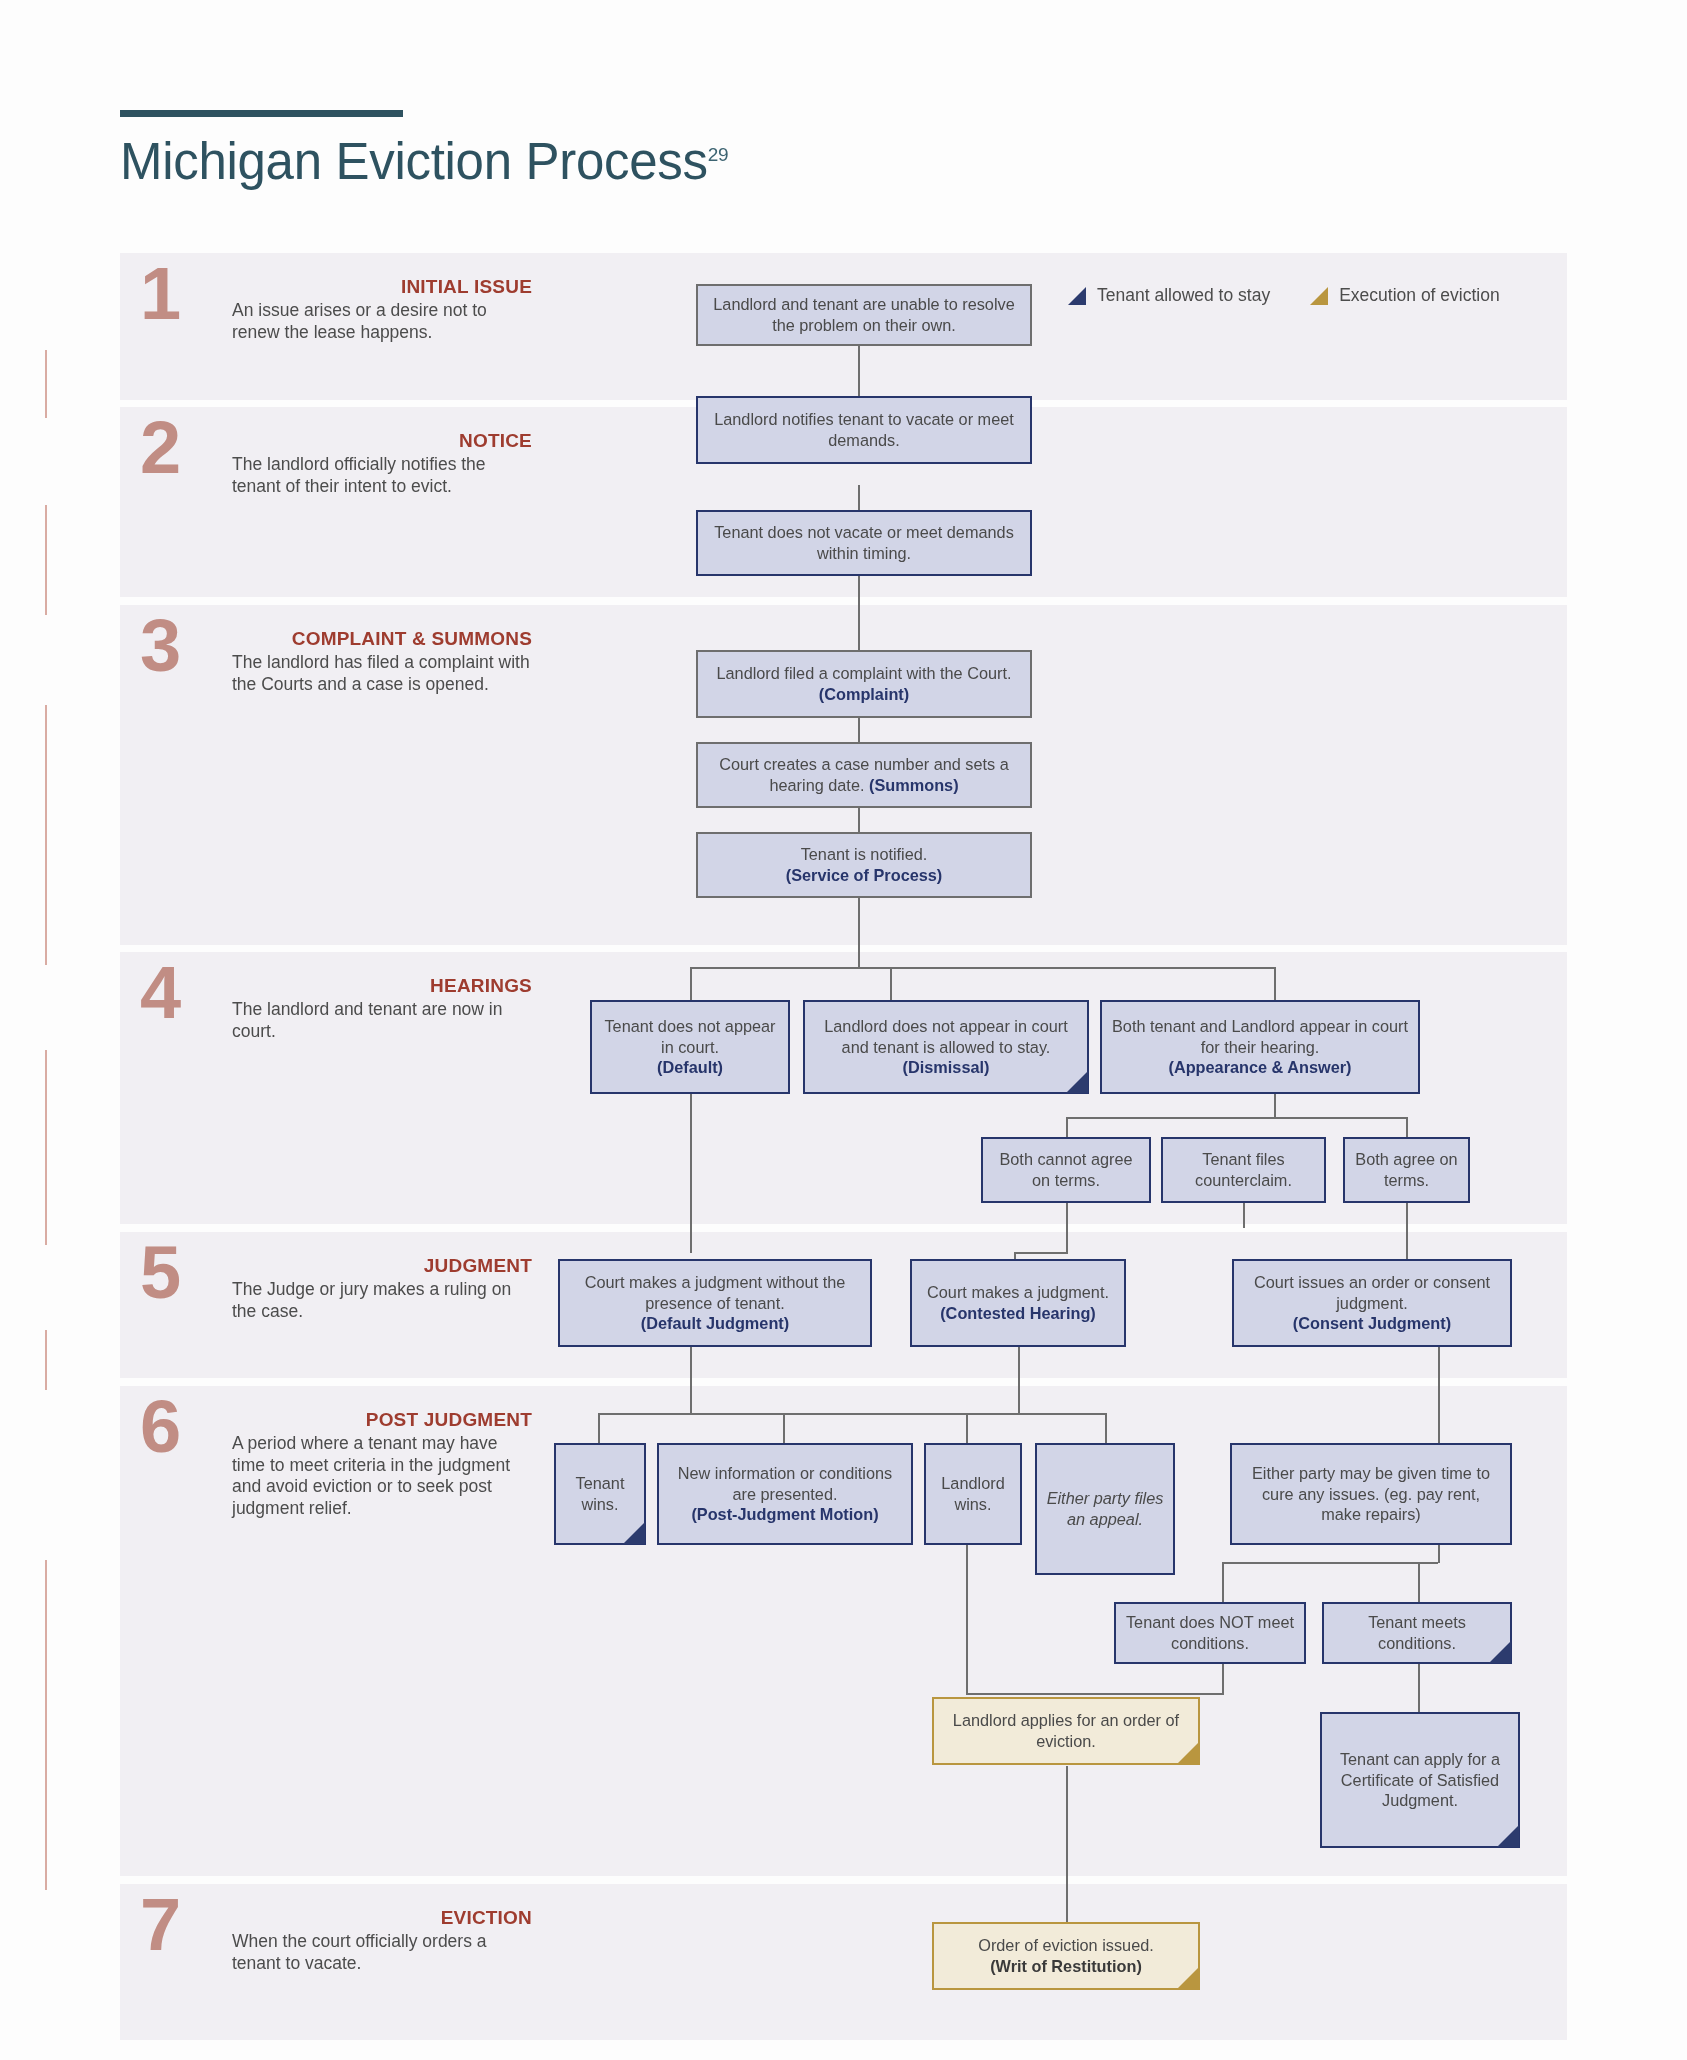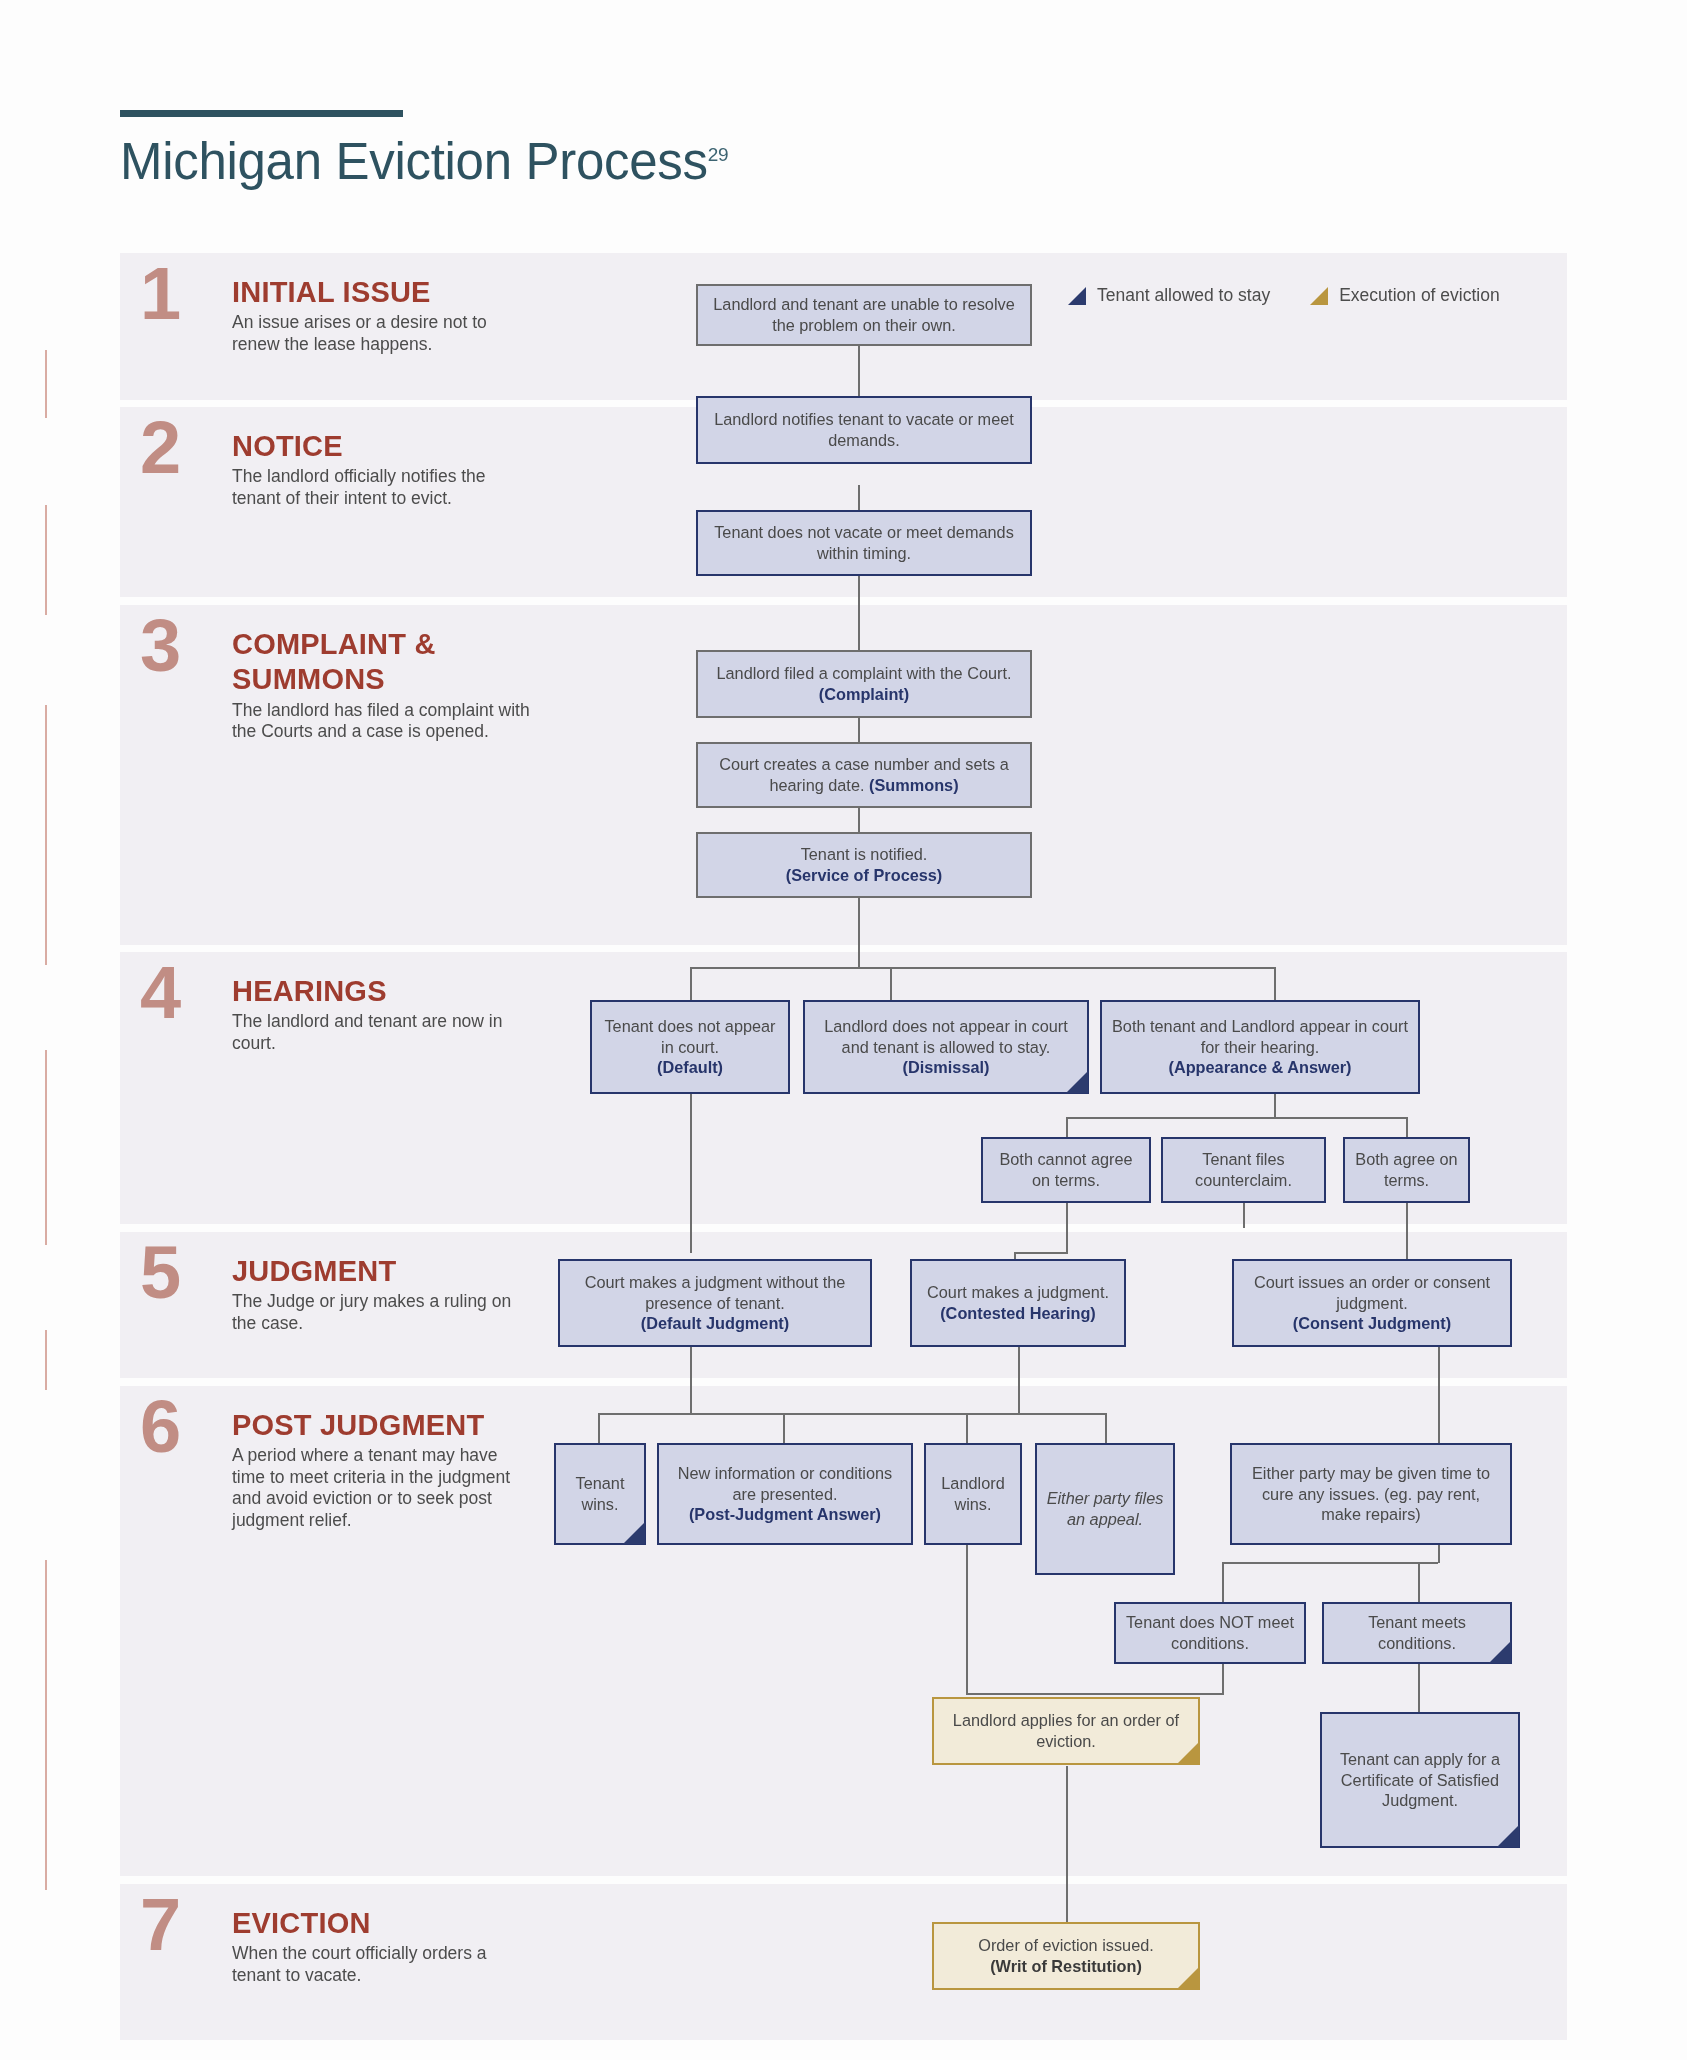--- a/index.html
+++ b/index.html
@@ -25,22 +25,22 @@
     position:absolute; left:120px; width:1447px;
     background:#f1eff3;
   }
   .step-num {
     position:absolute; left:20px; top:10px;
     font-size:74px; font-weight:700; color:#c18d84;
     line-height:0.85; font-family:"Liberation Sans", sans-serif;
   }
   .step-text { position:absolute; left:112px; top:22px; width:300px; }
   .step-title {
-    font-size:29px; font-weight:700; color:#9e3c2f;
-    letter-spacing:0.2px; line-height:1.22; text-transform:uppercase;
+    font-size:19px; font-weight:700; color:#9e3c2f;
+    letter-spacing:0.2px; line-height:1.22; text-transform:uppercase;text-align:right;
   }
   .step-desc {
     font-size:17.5px; color:#4c4c4c; line-height:1.23; margin-top:2px;
   }
 
   
   .spine {
     position:absolute; left:45px; width:2px;
     background:#d9aca3;
   }
@@ -287,21 +287,21 @@
 
 <div class="node" style="left:1232px;top:1259px;width:280px;height:88px;">
   <span><span>Court issues an order or consent judgment.</span><br><span class="term">(Consent Judgment)</span></span>
 </div>
 
 <div class="node fold-navy" style="left:554px;top:1443px;width:92px;height:102px;">
   <span>Tenant wins.</span>
 </div>
 
 <div class="node" style="left:657px;top:1443px;width:256px;height:102px;">
-  <span><span>New information or conditions are presented.</span><br><span class="term">(Post-Judgment Answer)</span></span>
+  <span><span>New information or conditions are presented.</span><br><span class="term">(Post-Judgment Motion)</span></span>
 </div>
 
 <div class="node" style="left:924px;top:1443px;width:98px;height:102px;">
   <span>Landlord wins.</span>
 </div>
 
 <div class="node" style="left:1035px;top:1443px;width:140px;height:132px;font-style:italic;">
   <span>Either party files an appeal.</span>
 </div>
 

